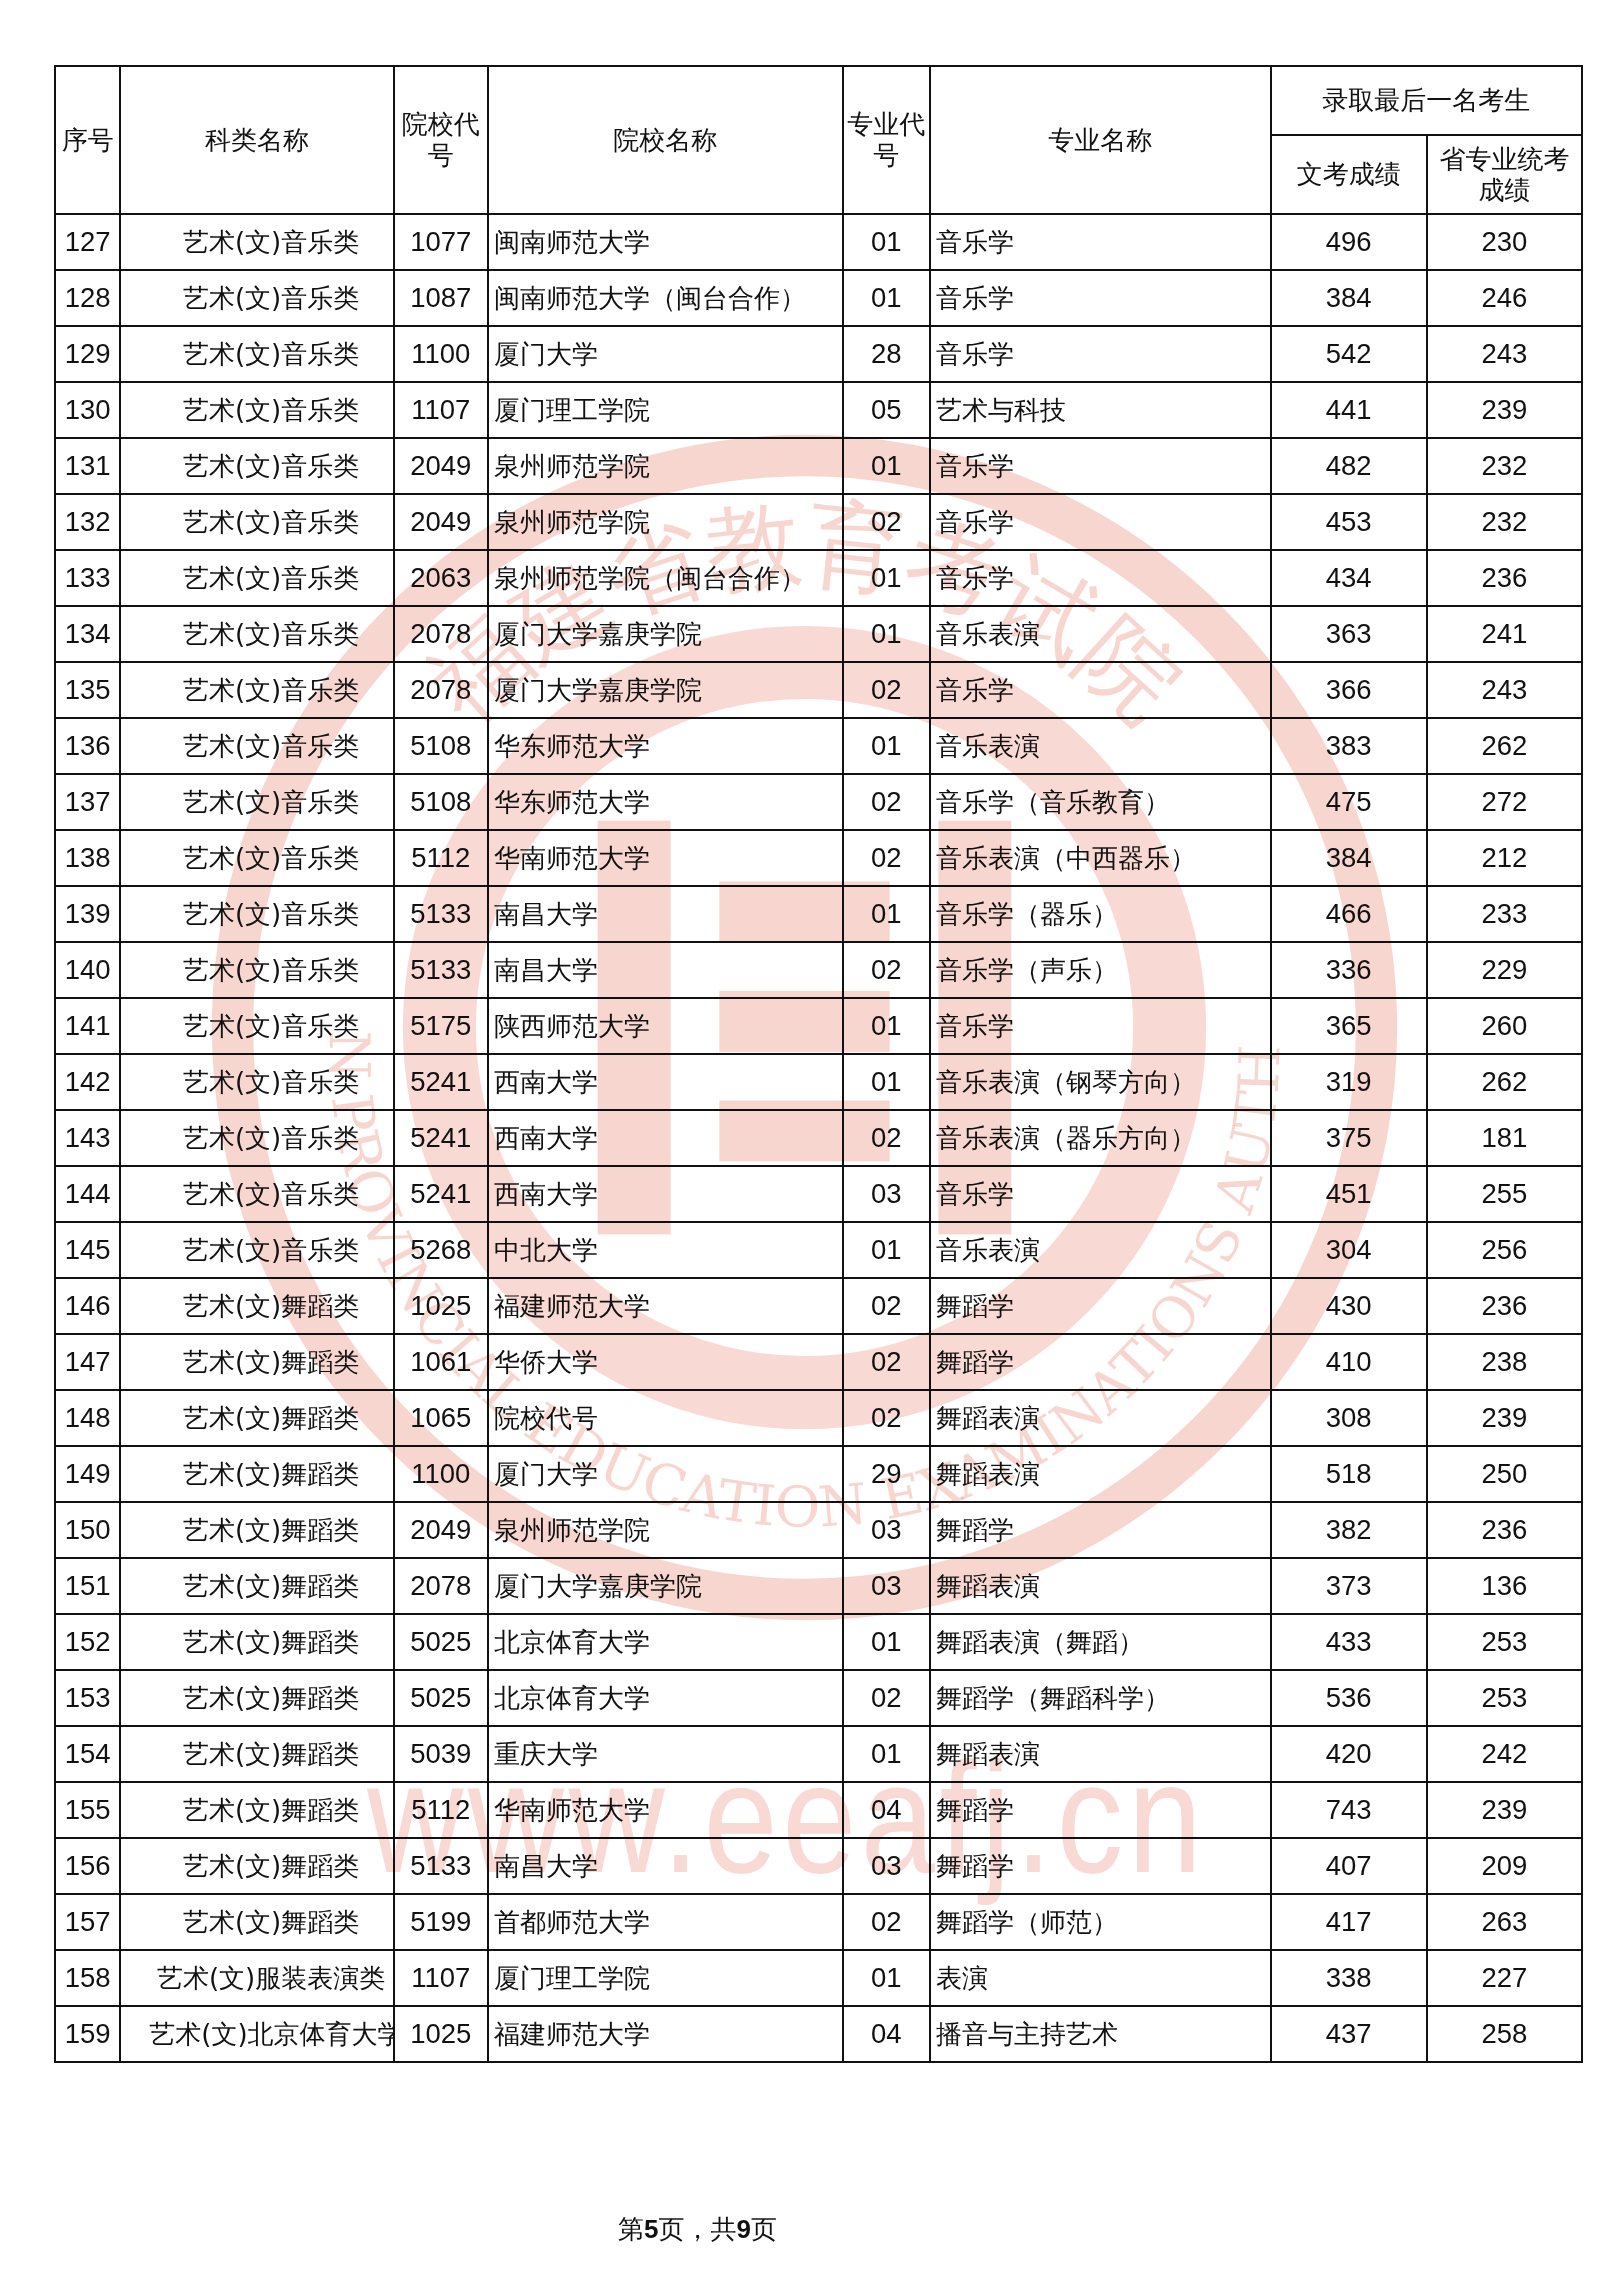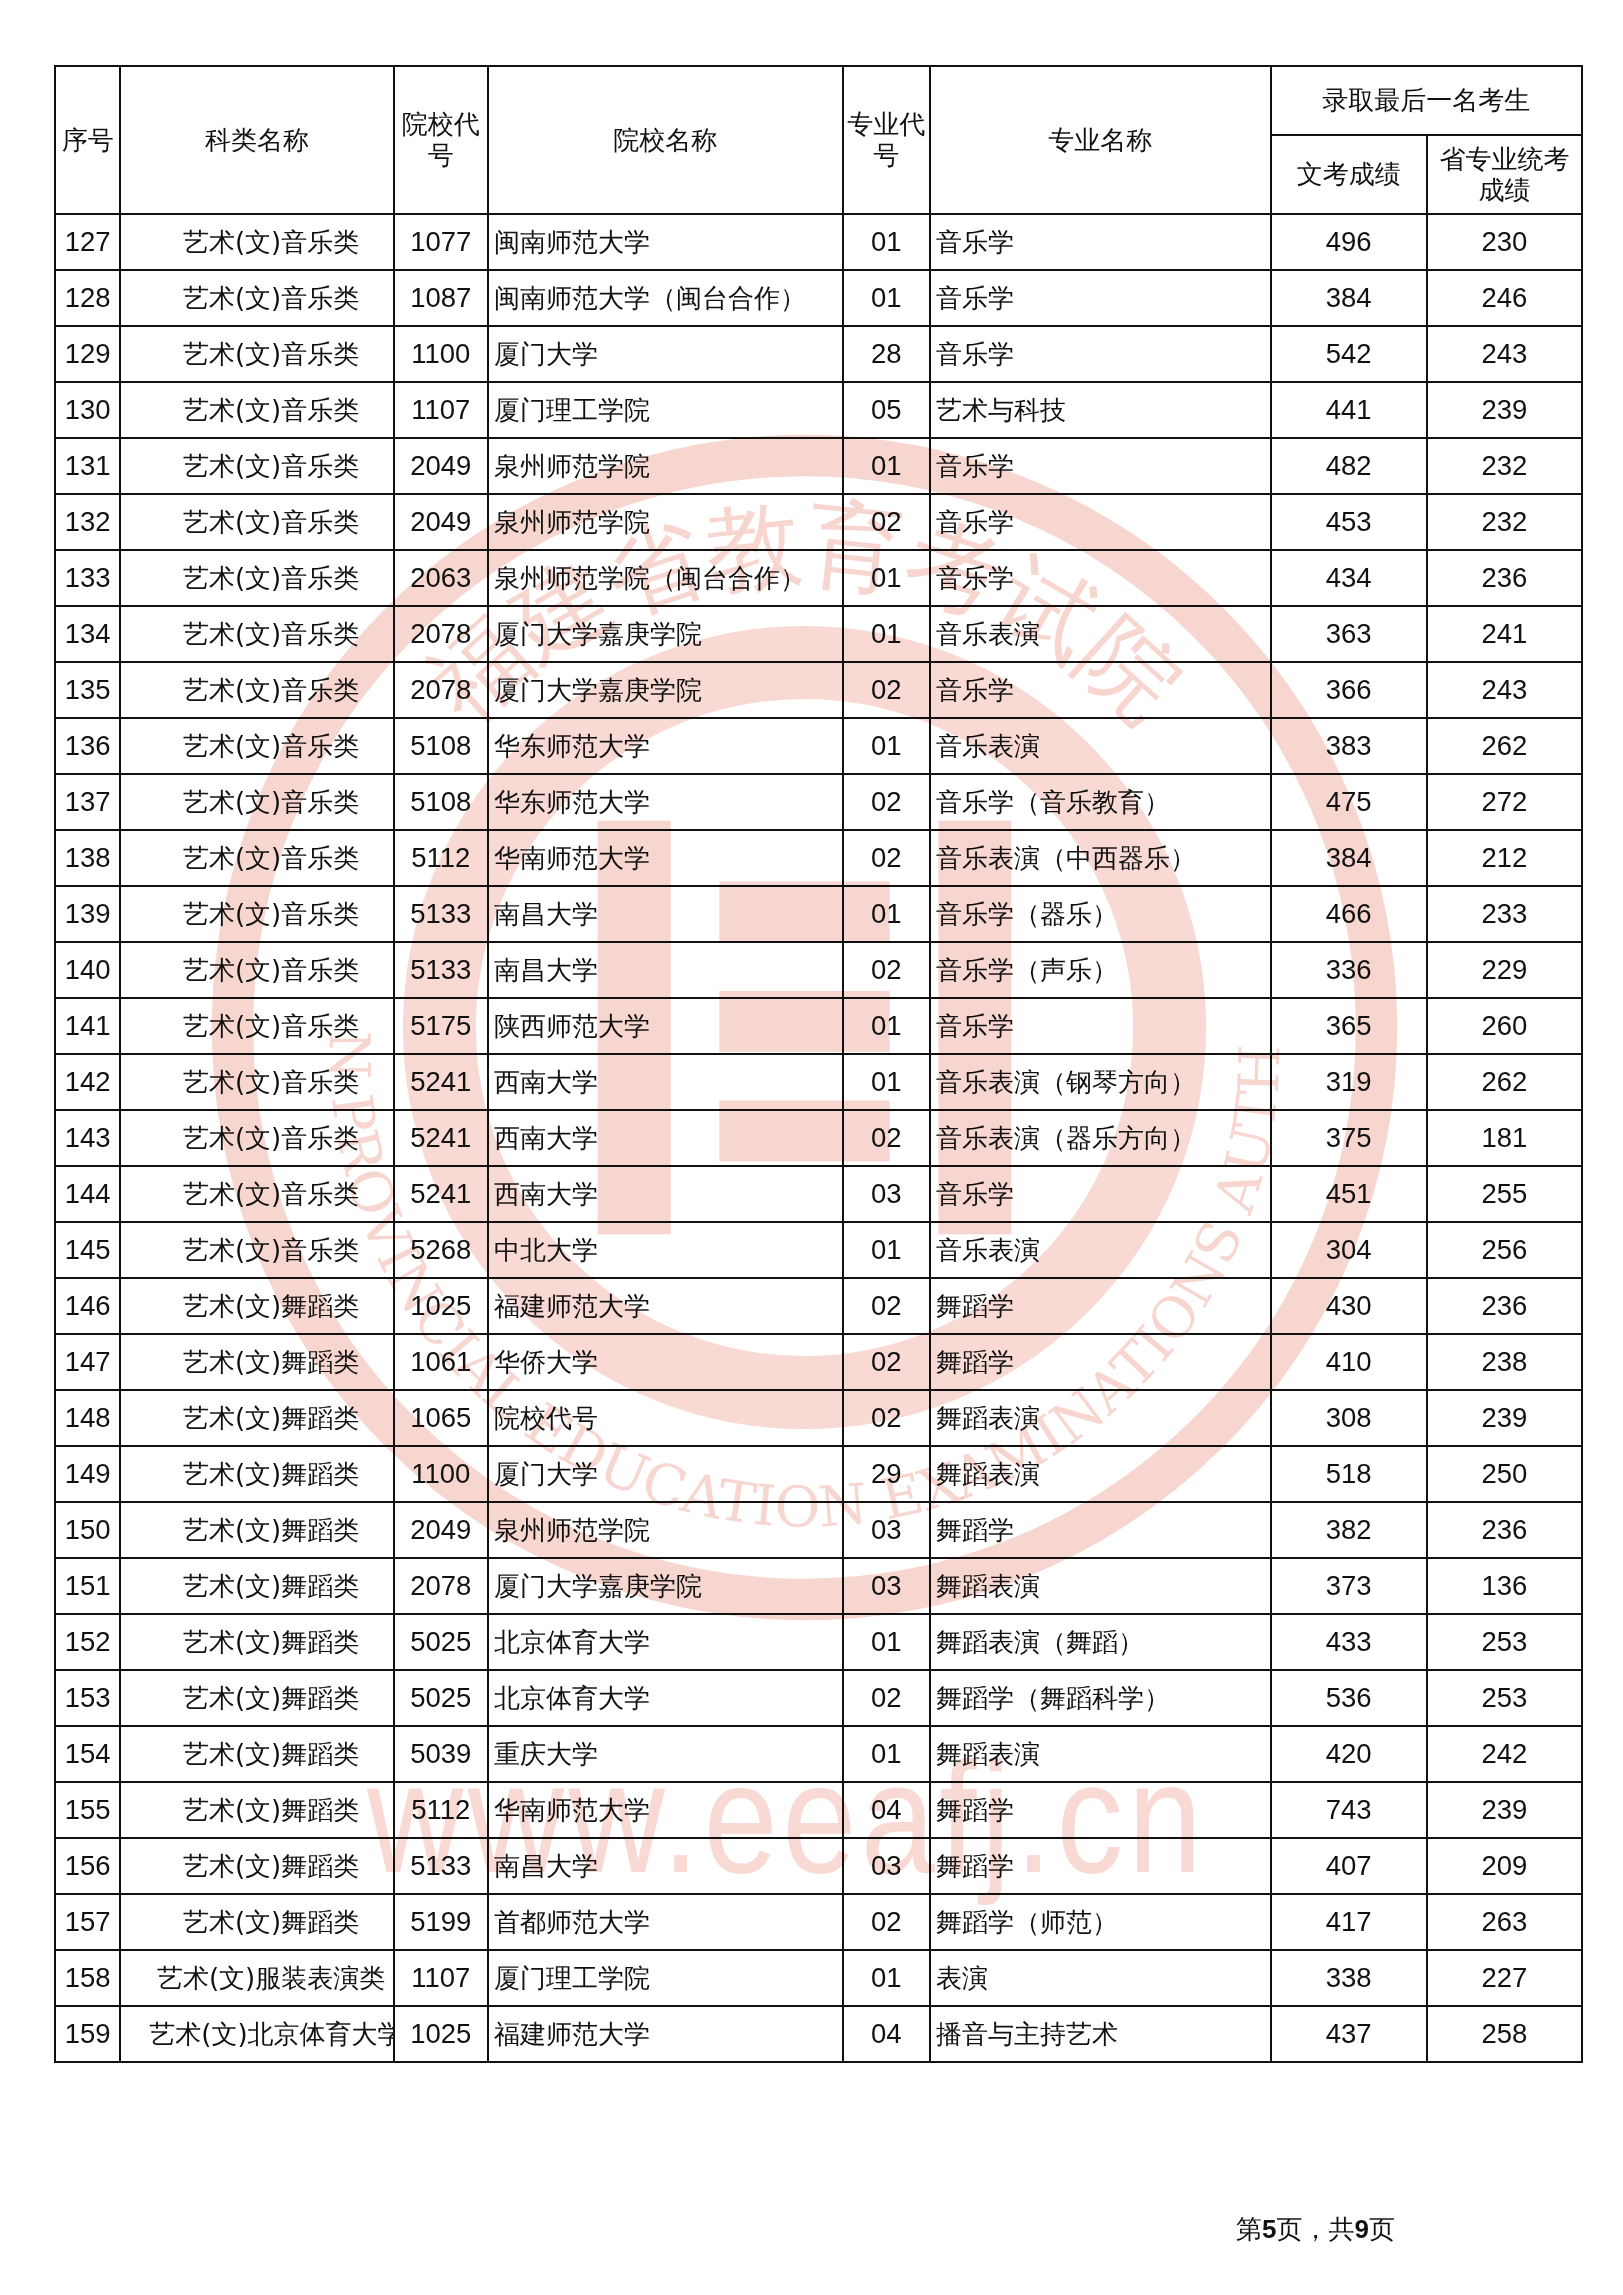--- a/index.html
+++ b/index.html
@@ -24,21 +24,21 @@
   th, td {
     border: 2.6px solid #111; text-align: center; vertical-align: middle;
     font-weight: normal; padding: 0; overflow: hidden; white-space: nowrap;
   }
   th { font-size: 26px; line-height: 31px; }
   td { font-size: 26px; height: 54px; }
   td.num { font-family: "Liberation Sans", sans-serif; font-size: 27.5px; }
   td.left { text-align: left; padding-left: 5.2px; }
   td.cat { font-size: 26px; padding-left: 28px; }
   .footer {
-    position: absolute; top: 2212px; left: 0; width: 1395px; text-align: right;
+    position: absolute; top: 2212px; left: 0; width: 1395px; text-align: center;
     font-size: 26px; z-index: 1;
   }
   .footer .n { font-family: "Liberation Sans", sans-serif; font-weight: bold; }
 </style>
 </head>
 <body>
 
 <svg class="watermark" viewBox="0 0 1000 1000">
   <defs>
     <path id="arcTop" d="M 130 500 A 370 370 0 0 1 870 500"></path>

